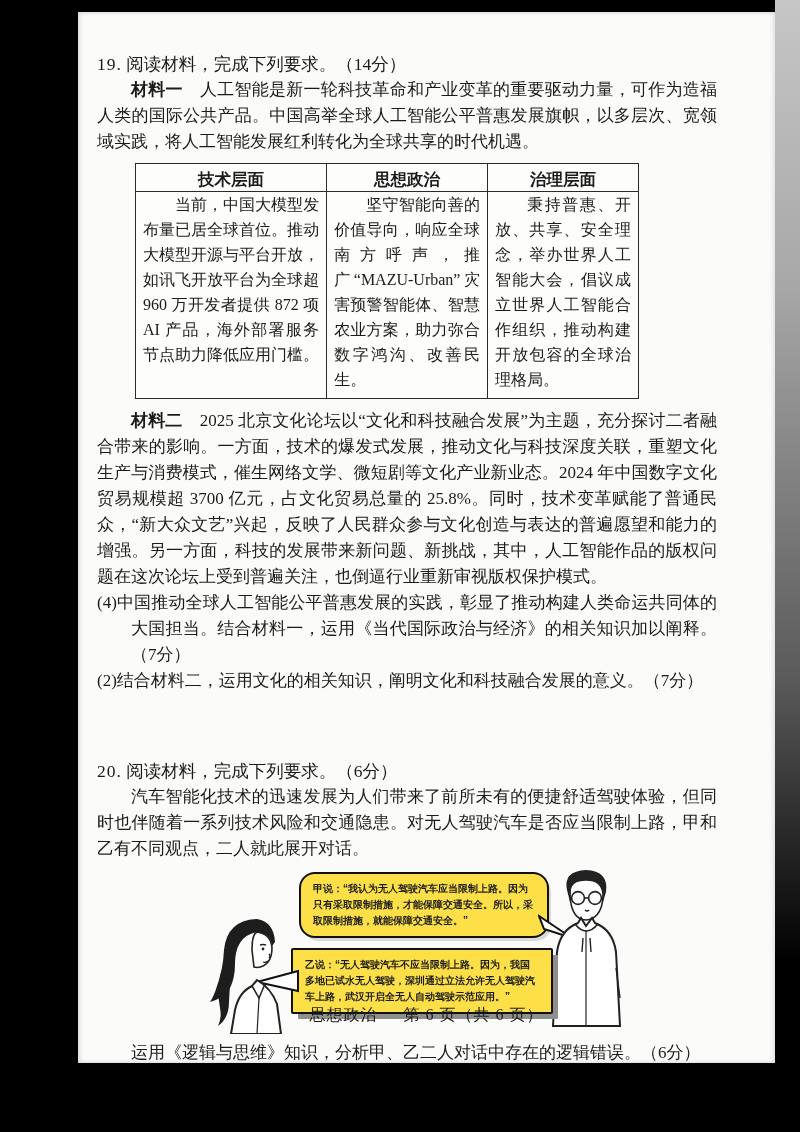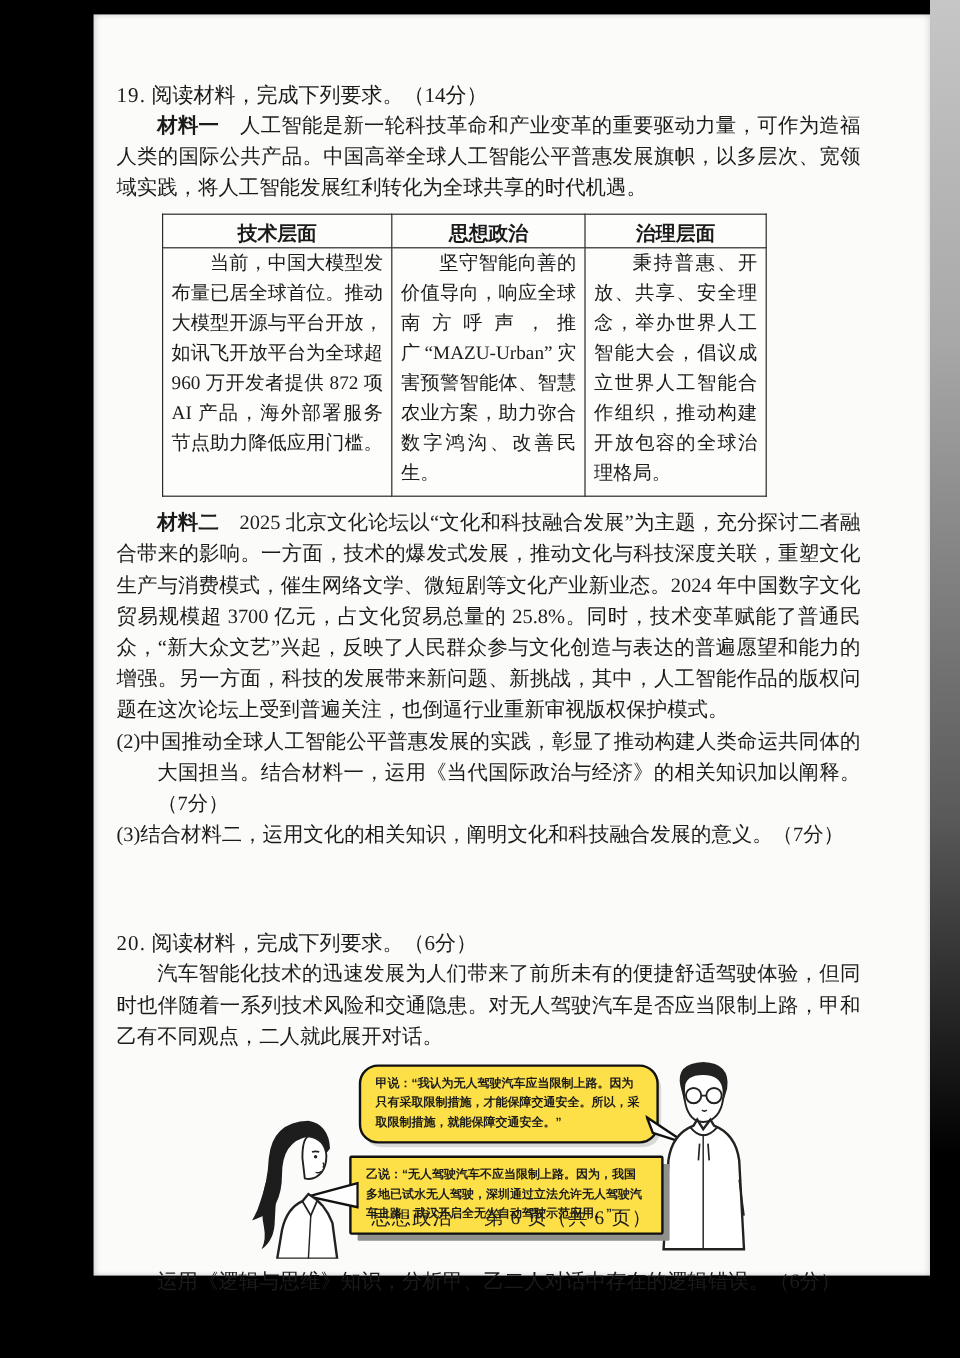--- a/index.html
+++ b/index.html
@@ -3,21 +3,21 @@
 <meta charset="utf-8">
 <style>
   * { margin:0; padding:0; box-sizing:border-box; }
   html,body { width:800px; height:1132px; }
   body { background:#000; position:relative; overflow:hidden;
          font-family:"Liberation Serif","DejaVu Serif",serif; color:#1b1b1b; }
   .edge-right { position:absolute; left:775px; top:0; width:25px; height:1132px;
     background:linear-gradient(to bottom,#c6c6c6 0%,#a8a8a8 25%,#5a5a5a 60%,#000 85%); }
   .paper { position:absolute; left:78px; top:12px; width:697px; height:1051px;
     background:#fbfbf9; box-shadow: inset 2px 0 4px rgba(0,0,0,.12), inset -2px 0 5px rgba(0,0,0,.10); }
-  .content { padding:54px 58px 0 19px; }
+  .content { padding:39px 58px 0 19px; }
 
   .q-title { font-size:17.5px; line-height:26px; }
   .qnum { letter-spacing:1px; }
   .para { font-size:17px; line-height:26px; text-align:justify; text-indent:2em; }
   .mlabel { font-weight:bold;margin-top:32px; }
 
   .mtable { border-collapse:collapse; margin:8px 0 9px 38px; width:504px;
             table-layout:fixed; background:#fdfdfc; }
   .mtable th, .mtable td { border:1.6px solid #2a2a2a; vertical-align:top; }
   .mtable th { font-size:16.5px; font-weight:bold; padding:5px 4px 0 4px; text-align:center; }
@@ -82,22 +82,22 @@
               </td>
           <td>
                 <div class="cellbody">秉持普惠、开放、共享、安全理念，举办世界人工智能大会，倡议成立世界人工智能合作组织，推动构建开放包容的全球治理格局。</div>
               </td>
         </tr>
       </tbody>
         </table>
 
       <p class="para"><span class="mlabel">材料二</span><span>　2025 北京文化论坛以“文化和科技融合发展”为主题，充分探讨二者融合带来的影响。一方面，技术的爆发式发展，推动文化与科技深度关联，重塑文化生产与消费模式，催生网络文学、微短剧等文化产业新业态。2024 年中国数字文化贸易规模超 3700 亿元，占文化贸易总量的 25.8%。同时，技术变革赋能了普通民众，“新大众文艺”兴起，反映了人民群众参与文化创造与表达的普遍愿望和能力的增强。另一方面，科技的发展带来新问题、新挑战，其中，人工智能作品的版权问题在这次论坛上受到普遍关注，也倒逼行业重新审视版权保护模式。</span></p>
 
-      <p class="subq">(2)中国推动全球人工智能公平普惠发展的实践，彰显了推动构建人类命运共同体的大国担当。结合材料一，运用《当代国际政治与经济》的相关知识加以阐释。（7分）</p>
-      <p class="subq">(3)结合材料二，运用文化的相关知识，阐明文化和科技融合发展的意义。（7分）</p>
+      <p class="subq">(4)中国推动全球人工智能公平普惠发展的实践，彰显了推动构建人类命运共同体的大国担当。结合材料一，运用《当代国际政治与经济》的相关知识加以阐释。（7分）</p>
+      <p class="subq">(2)结合材料二，运用文化的相关知识，阐明文化和科技融合发展的意义。（7分）</p>
 
       <p class="q-title q20"><span class="qnum">20.</span> <span>阅读材料，完成下列要求。（6分）</span></p>
 
       <p class="para">汽车智能化技术的迅速发展为人们带来了前所未有的便捷舒适驾驶体验，但同时也伴随着一系列技术风险和交通隐患。对无人驾驶汽车是否应当限制上路，甲和乙有不同观点，二人就此展开对话。</p>
 
       <div class="illustration">
 
         <div class="bubble bubble-jia">
           <span>甲说：“我认为无人驾驶汽车应当限制上路。因为只有采取限制措施，才能保障交通安全。所以，采取限制措施，就能保障交通安全。”</span>
           <svg class="tail tail-a" width="36" height="26" viewBox="0 0 36 26">

